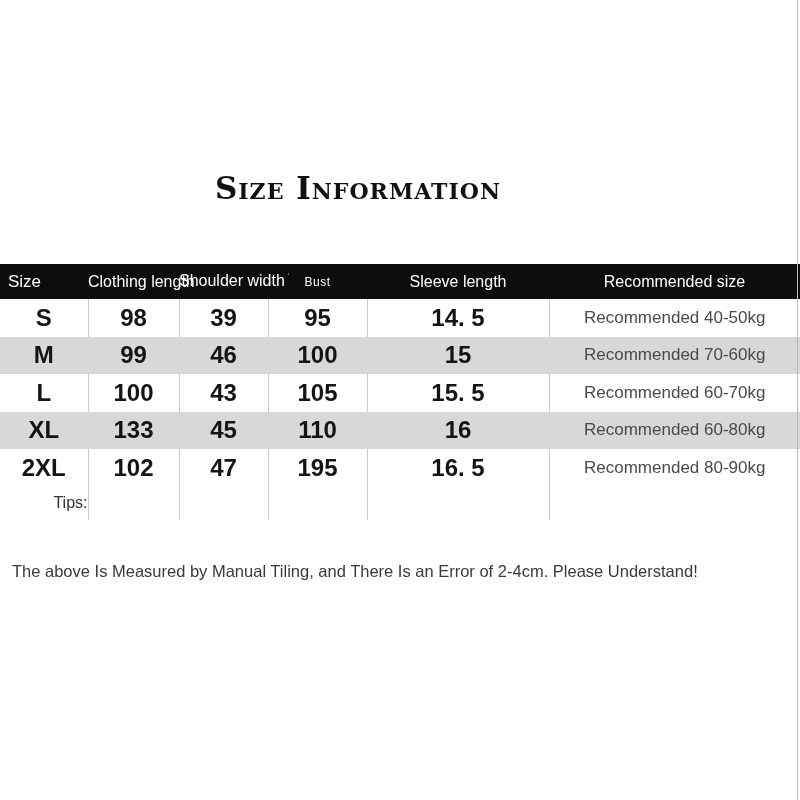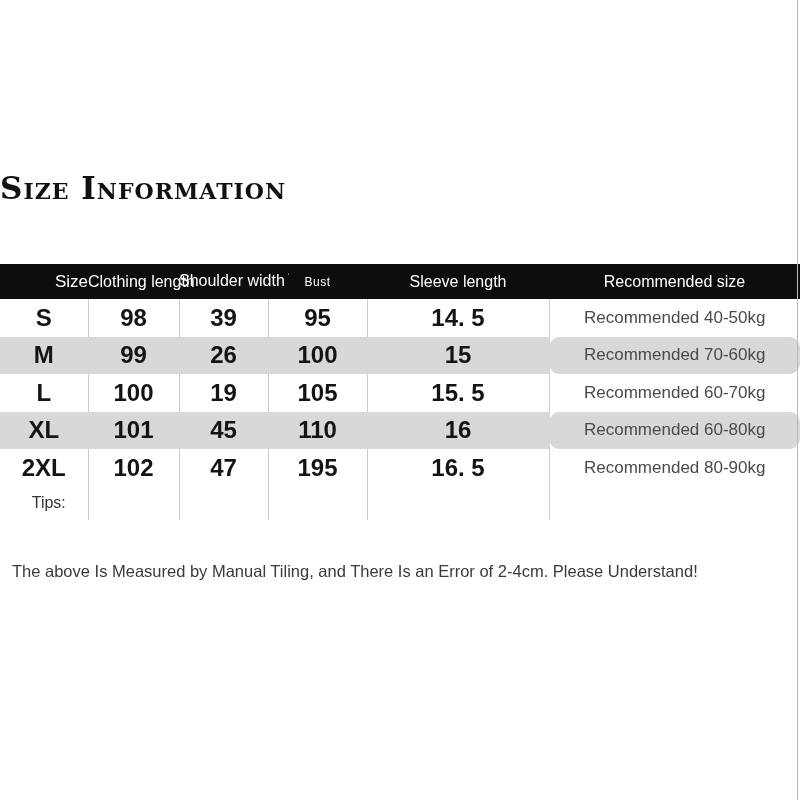--- a/index.html
+++ b/index.html
@@ -9,20 +9,21 @@
     background:#ffffff;
     overflow:hidden;
     font-family:"Liberation Sans", sans-serif;
   }
   .edge-line{
     position:absolute;top:0;right:2px;width:1.5px;height:800px;
     background:#b9b9b9;
   }
   .title{
     position:absolute;top:170px;left:0;width:716px;
+    text-align:center;
     font-family:"DejaVu Serif","Liberation Serif",serif;
     font-variant:small-caps;
     font-weight:bold;
     font-size:31px;
     letter-spacing:1px;
     color:#111111;
   }
   .size-table-wrap{
     position:absolute;top:264px;left:0;width:800px;
   }
@@ -36,55 +37,55 @@
     color:#ffffff;
     font-weight:normal;
     font-size:16px;
     height:35px;
     text-align:center;
     vertical-align:middle;
     padding:0;
     white-space:nowrap;
   }
   table.size-table th.th-size{
-    text-align:right;
-    padding-left:24px;
+    text-align:left;
+    padding-left:8px;
     font-size:17px;
   }
   table.size-table th.th-bust{font-size:12px;letter-spacing:0.5px;}
   .mark{font-size:9px;vertical-align:super;opacity:0.9;padding-left:2px;}
   table.size-table td{
     height:37.5px;
     text-align:center;
     vertical-align:middle;
     padding:0;
     font-size:24px;
     font-weight:bold;
     color:#141414;
     border-right:1px solid #cccccc;
     white-space:nowrap;
   }
-  table.size-table td:last-child{border-right:none;border-radius:11px;}
+  table.size-table td:last-child{border-right:none;}
   table.size-table tr.alt td{
     background:#d8d8d8;
     border-right-color:#d8d8d8;
   }
   table.size-table td.rec{
     font-size:17px;
     font-weight:normal;
     color:#4a4a4a;
   }
   table.size-table tr.tips-row td{
     height:33px;
     font-size:16px;
     font-weight:normal;
     color:#333333;
   }
   table.size-table tr.tips-row td.tips-label{
-    text-align:center;
+    text-align:right;
     padding-left:10px;
   }
   .tips-text{
     position:absolute;top:559px;left:12px;width:792px;
     font-size:16.5px;
     color:#3a3a3a;
     line-height:24px;
   }
 </style>
 </head>
@@ -119,36 +120,36 @@
           <td>S</td>
           <td>98</td>
           <td>39</td>
           <td>95</td>
           <td>14. 5</td>
           <td class="rec">Recommended 40-50kg</td>
         </tr>
         <tr class="alt">
           <td>M</td>
           <td>99</td>
-          <td>26</td>
+          <td>46</td>
           <td>100</td>
           <td>15</td>
           <td class="rec">Recommended 70-60kg</td>
         </tr>
         <tr>
           <td>L</td>
           <td>100</td>
-          <td>19</td>
+          <td>43</td>
           <td>105</td>
           <td>15. 5</td>
           <td class="rec">Recommended 60-70kg</td>
         </tr>
         <tr class="alt">
           <td>XL</td>
-          <td>101</td>
+          <td>133</td>
           <td>45</td>
           <td>110</td>
           <td>16</td>
           <td class="rec">Recommended 60-80kg</td>
         </tr>
         <tr>
           <td>2XL</td>
           <td>102</td>
           <td>47</td>
           <td>195</td>

